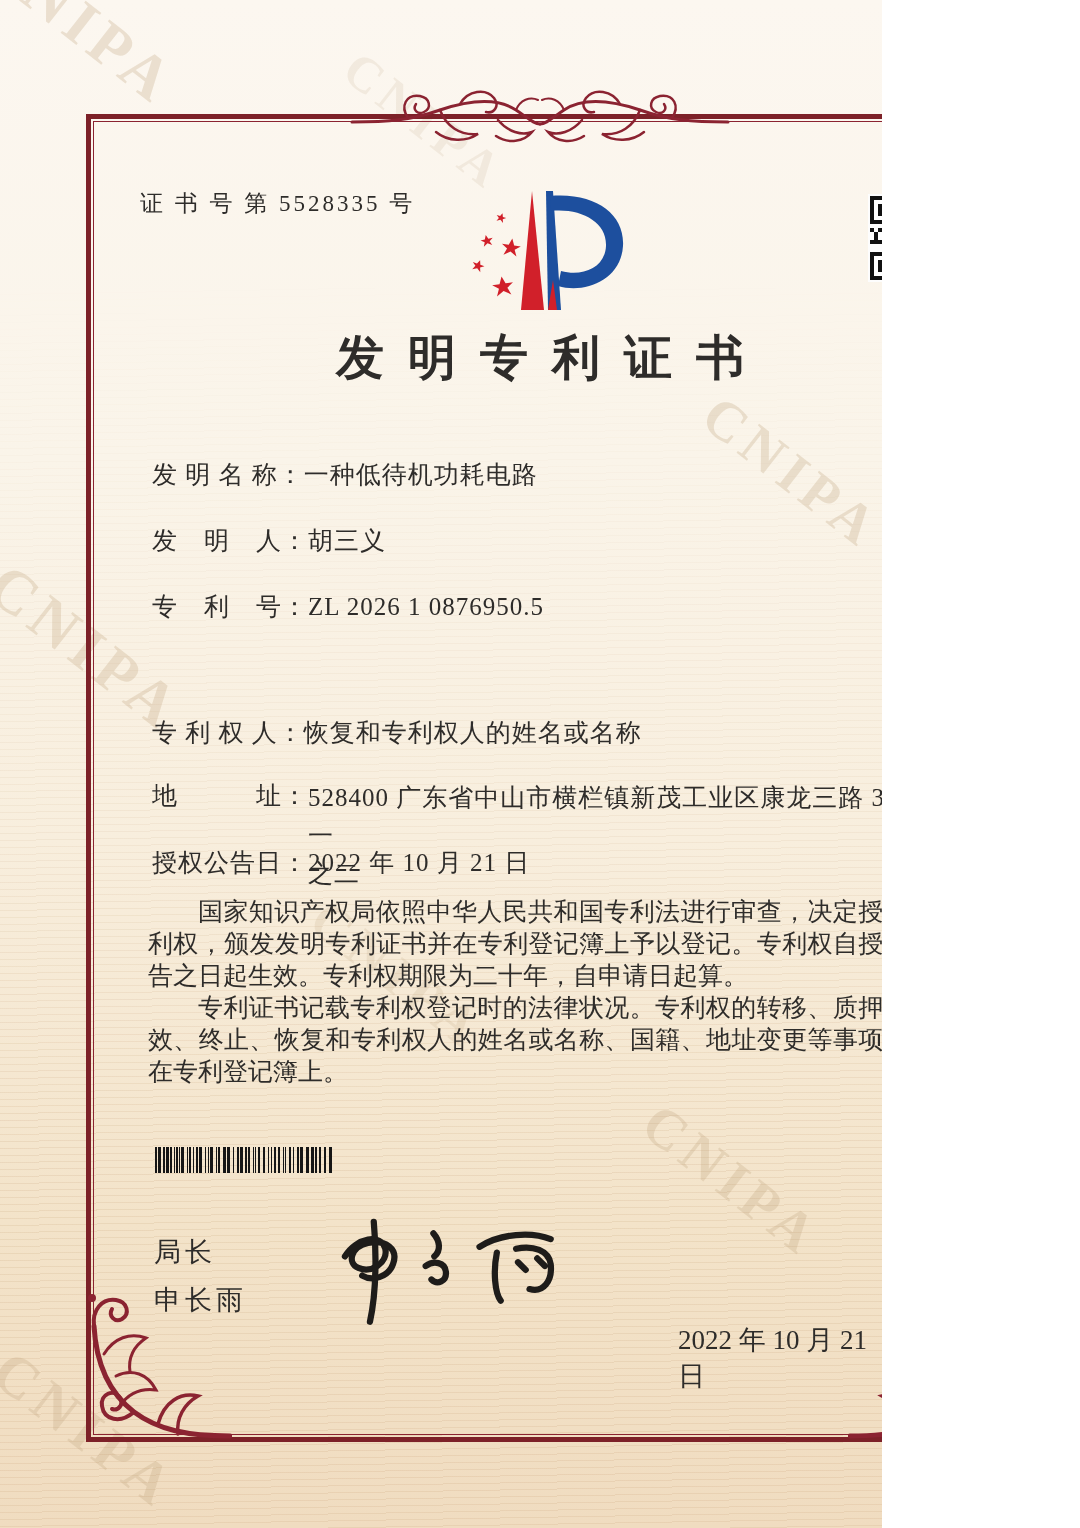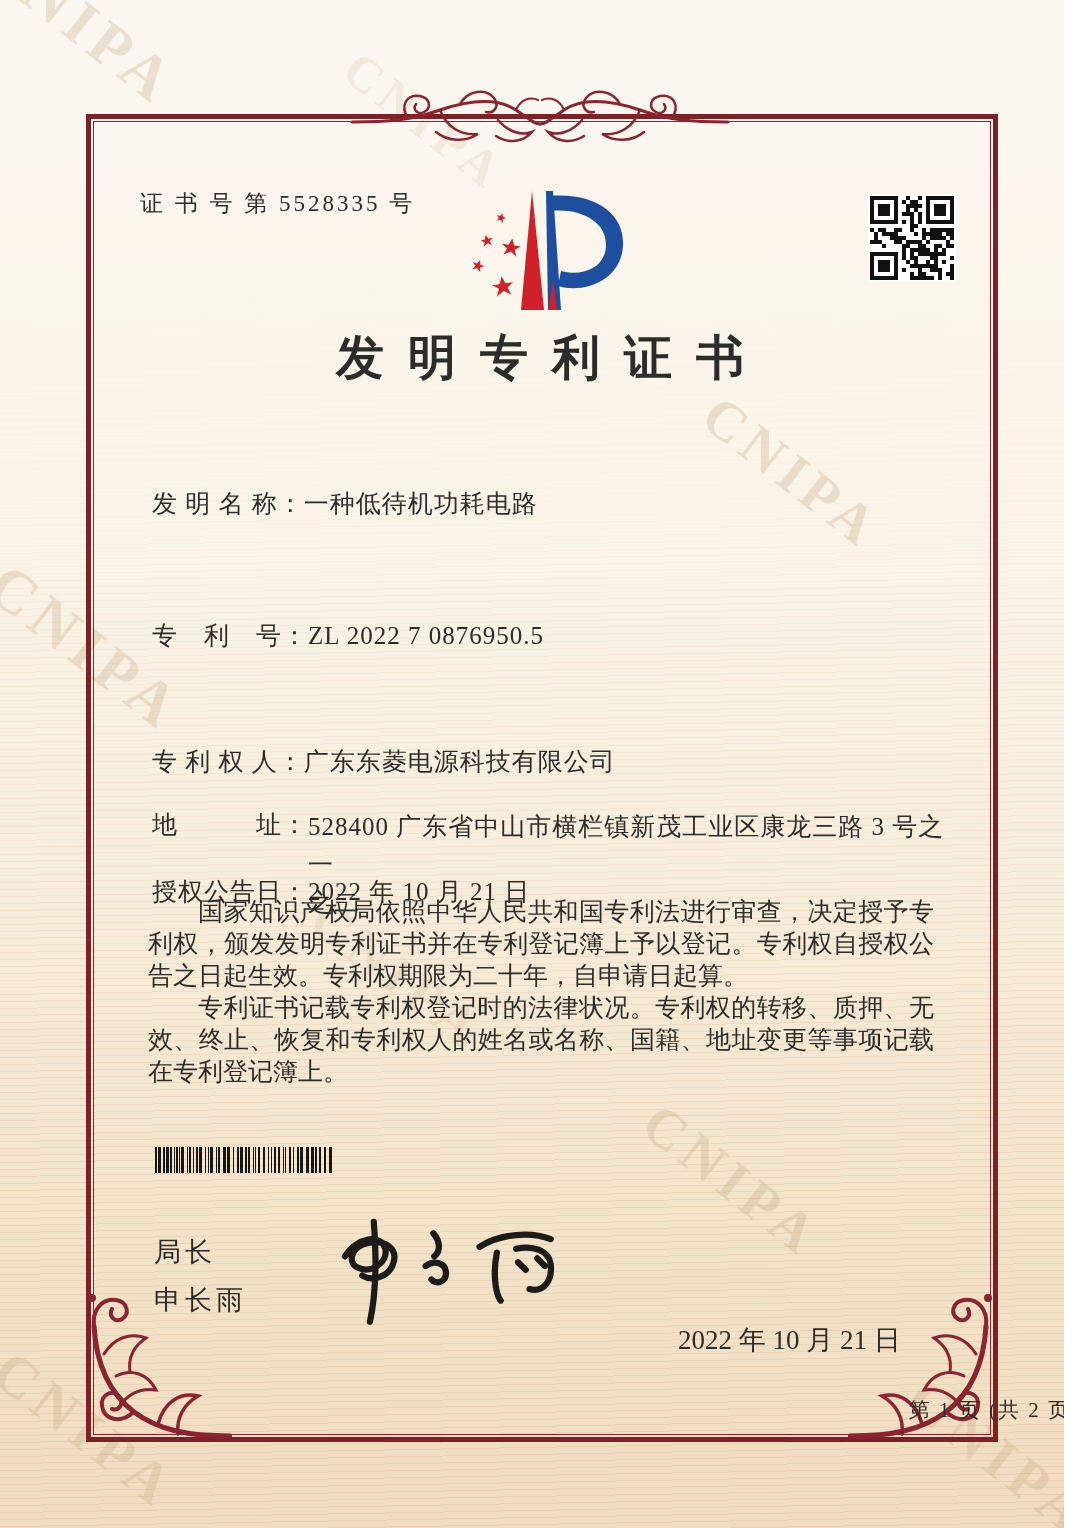--- a/index.html
+++ b/index.html
@@ -1,38 +1,38 @@
 <!DOCTYPE html>
 <html><head>
 <meta charset="utf-8">
 <style>
   html,body{margin:0;padding:0;}
   body{font-family:"Liberation Serif","DejaVu Serif",serif;color:#2e2c2a;}
-  .page{position:relative;width:1064px;height:1528px;overflow:hidden;
+  .page{position:relative;width:882px;height:1528px;overflow:hidden;
     background:linear-gradient(180deg,#fcf7f0 0%,#faf4e9 30%,#f8eedd 55%,#f3e3c9 80%,#f0dcc0 100%);}
   
   .waves{position:absolute;inset:0;pointer-events:none;
     background:repeating-linear-gradient(179deg,rgba(186,141,95,.14) 0 1px,transparent 1px 7px);
     -webkit-mask-image:linear-gradient(180deg,transparent 0 18%,rgba(0,0,0,.45) 45%,#000 75%);
     mask-image:linear-gradient(180deg,transparent 0 18%,rgba(0,0,0,.45) 45%,#000 75%);}
   
   .wm{position:absolute;font-weight:bold;letter-spacing:7px;color:rgba(195,168,134,.30);
     transform:rotate(38deg);white-space:nowrap;pointer-events:none;}
   
   .frame{position:absolute;left:86px;top:114px;width:902px;height:1318px;
     border:5px solid #7d2128;}
   .frame-inner{position:absolute;inset:2px;border:1.5px solid #8b2331;}
   
   .orn{position:absolute;pointer-events:none;}
   .orn-br{transform:scaleX(-1);}
   
   .abs{position:absolute;}
   .certno{font-size:23px;letter-spacing:3px;}
   .title{width:1080px;text-align:center;font-size:48px;font-weight:bold;letter-spacing:.5em;padding-left:.5em;box-sizing:border-box;}
-  .field{font-size:25px;letter-spacing:1px;white-space:nowrap;margin-top:29px;}
+  .field{font-size:25px;letter-spacing:1px;white-space:nowrap;}
   .field .lbl{display:inline-block;}
   .addr-val{display:inline-block;vertical-align:top;white-space:normal;width:640px;line-height:38px;}
   .paras{width:786px;font-size:25px;line-height:32px;text-align:justify;}
   .paras p{margin:0;text-indent:2em;}
   .barcode{display:flex;align-items:stretch;height:26px;}
   .barcode span{display:block;height:100%;background:#161616;}
   .sig-label{font-size:27px;letter-spacing:4px;}
   .qr-box{background:#fdfdfd;padding:2px;}
   .date,.gdate{font-size:27px;}
   .pageno{width:1080px;text-align:right;font-size:21px;letter-spacing:2px;}
@@ -259,25 +259,28 @@
         <rect x="60" y="80" width="4" height="4" fill="#111"></rect>
         <rect x="68" y="80" width="4" height="4" fill="#111"></rect>
         <rect x="80" y="80" width="4" height="4" fill="#111"></rect>
       </svg></div>
 
   <div class="abs title" style="left:0;top:326px">发明专利证书</div>
 
   <div class="abs field" style="left:152px;top:458px">
     <span class="lbl">发 明 名 称：</span><span>一种低待机功耗电路</span>
   </div>
+  <div class="abs field" style="left:152px;top:524px">
+    <span class="lbl">发　明　人：</span><span>胡三义</span>
+  </div>
   <div class="abs field" style="left:152px;top:590px">
-    <span class="lbl">专　利　号：</span><span>ZL 2022 7 0876950.5</span>
+    <span class="lbl">专　利　号：</span><span>ZL 2026 1 0876950.5</span>
   </div>
   <div class="abs field" style="left:152px;top:716px">
-    <span class="lbl">专 利 权 人：</span><span>广东东菱电源科技有限公司</span>
+    <span class="lbl">专 利 权 人：</span><span>恢复和专利权人的姓名或名称</span>
   </div>
   <div class="abs field" style="left:152px;top:779px">
     <span class="lbl">地　　　址：</span><span class="addr-val"><span>528400 广东省中山市横栏镇新茂工业区康龙三路 3 号之一</span><br><span>之二</span></span>
   </div>
   <div class="abs field" style="left:152px;top:846px">
     <span class="lbl">授权公告日：</span><span>2022 年 10 月 21 日</span>
   </div>
 
   <div class="abs paras" style="left:148px;top:896px">
     <p>国家知识产权局依照中华人民共和国专利法进行审查，决定授予专利权，颁发发明专利证书并在专利登记簿上予以登记。专利权自授权公告之日起生效。专利权期限为二十年，自申请日起算。</p>

